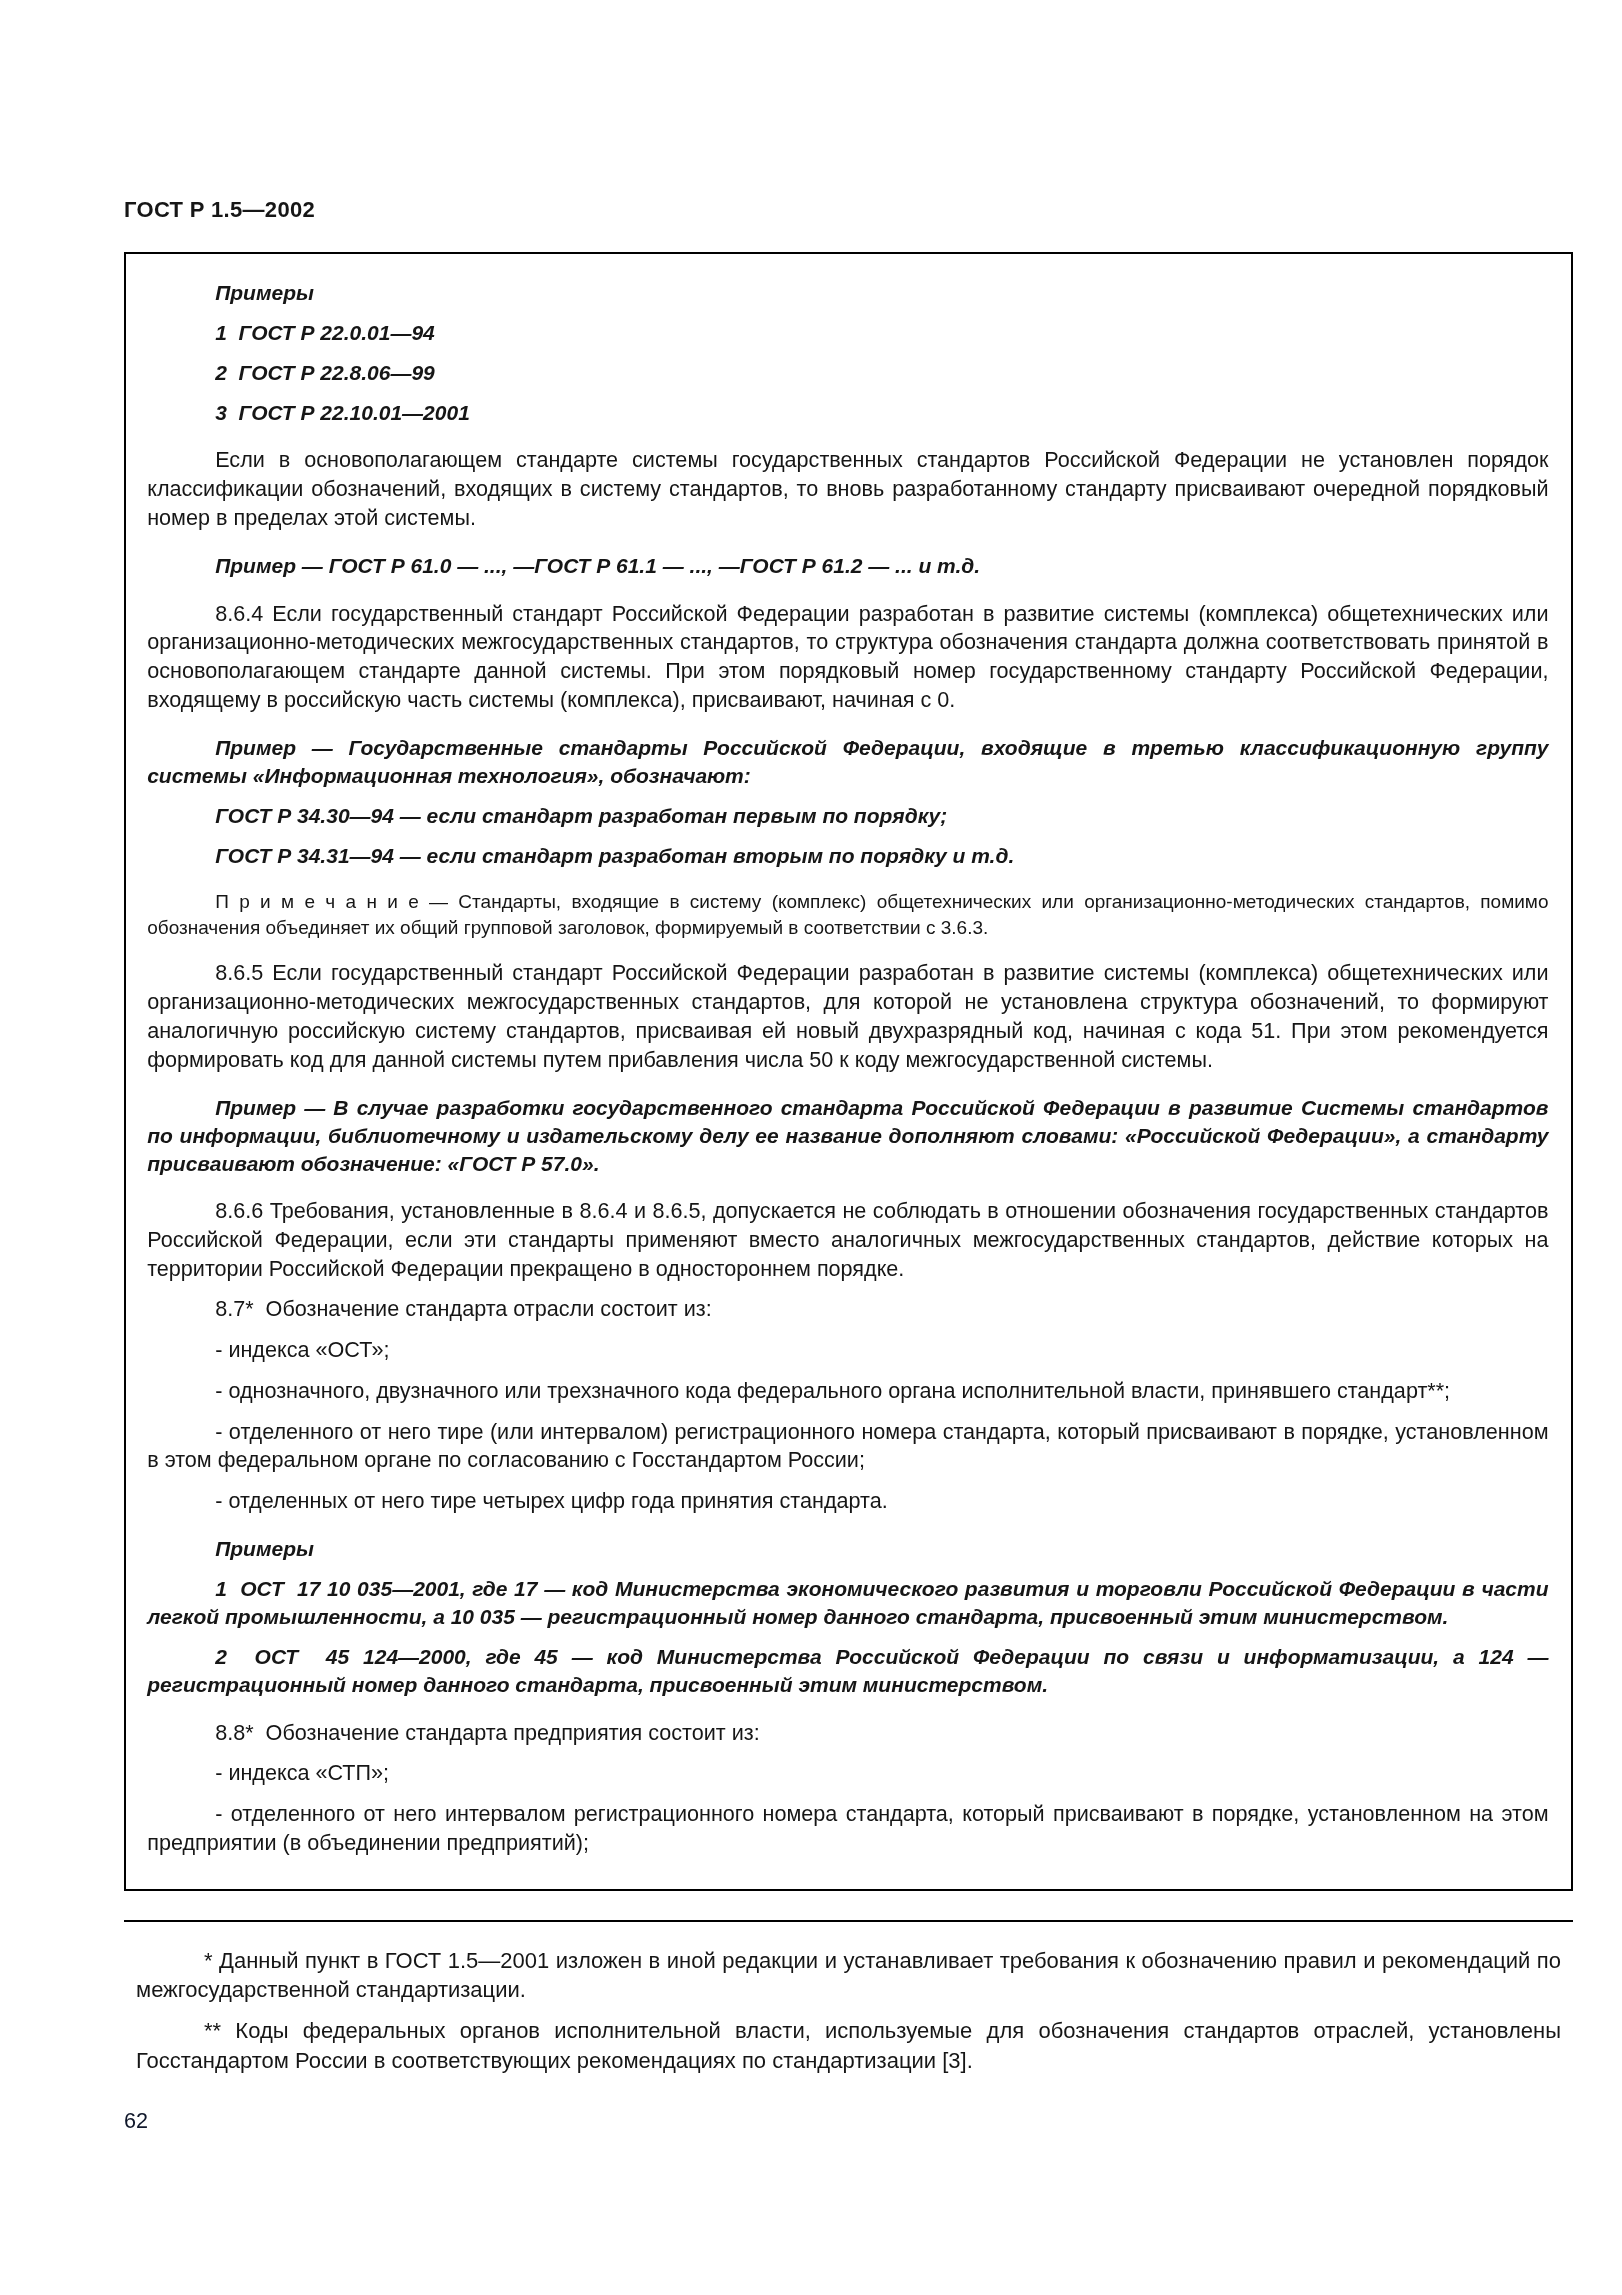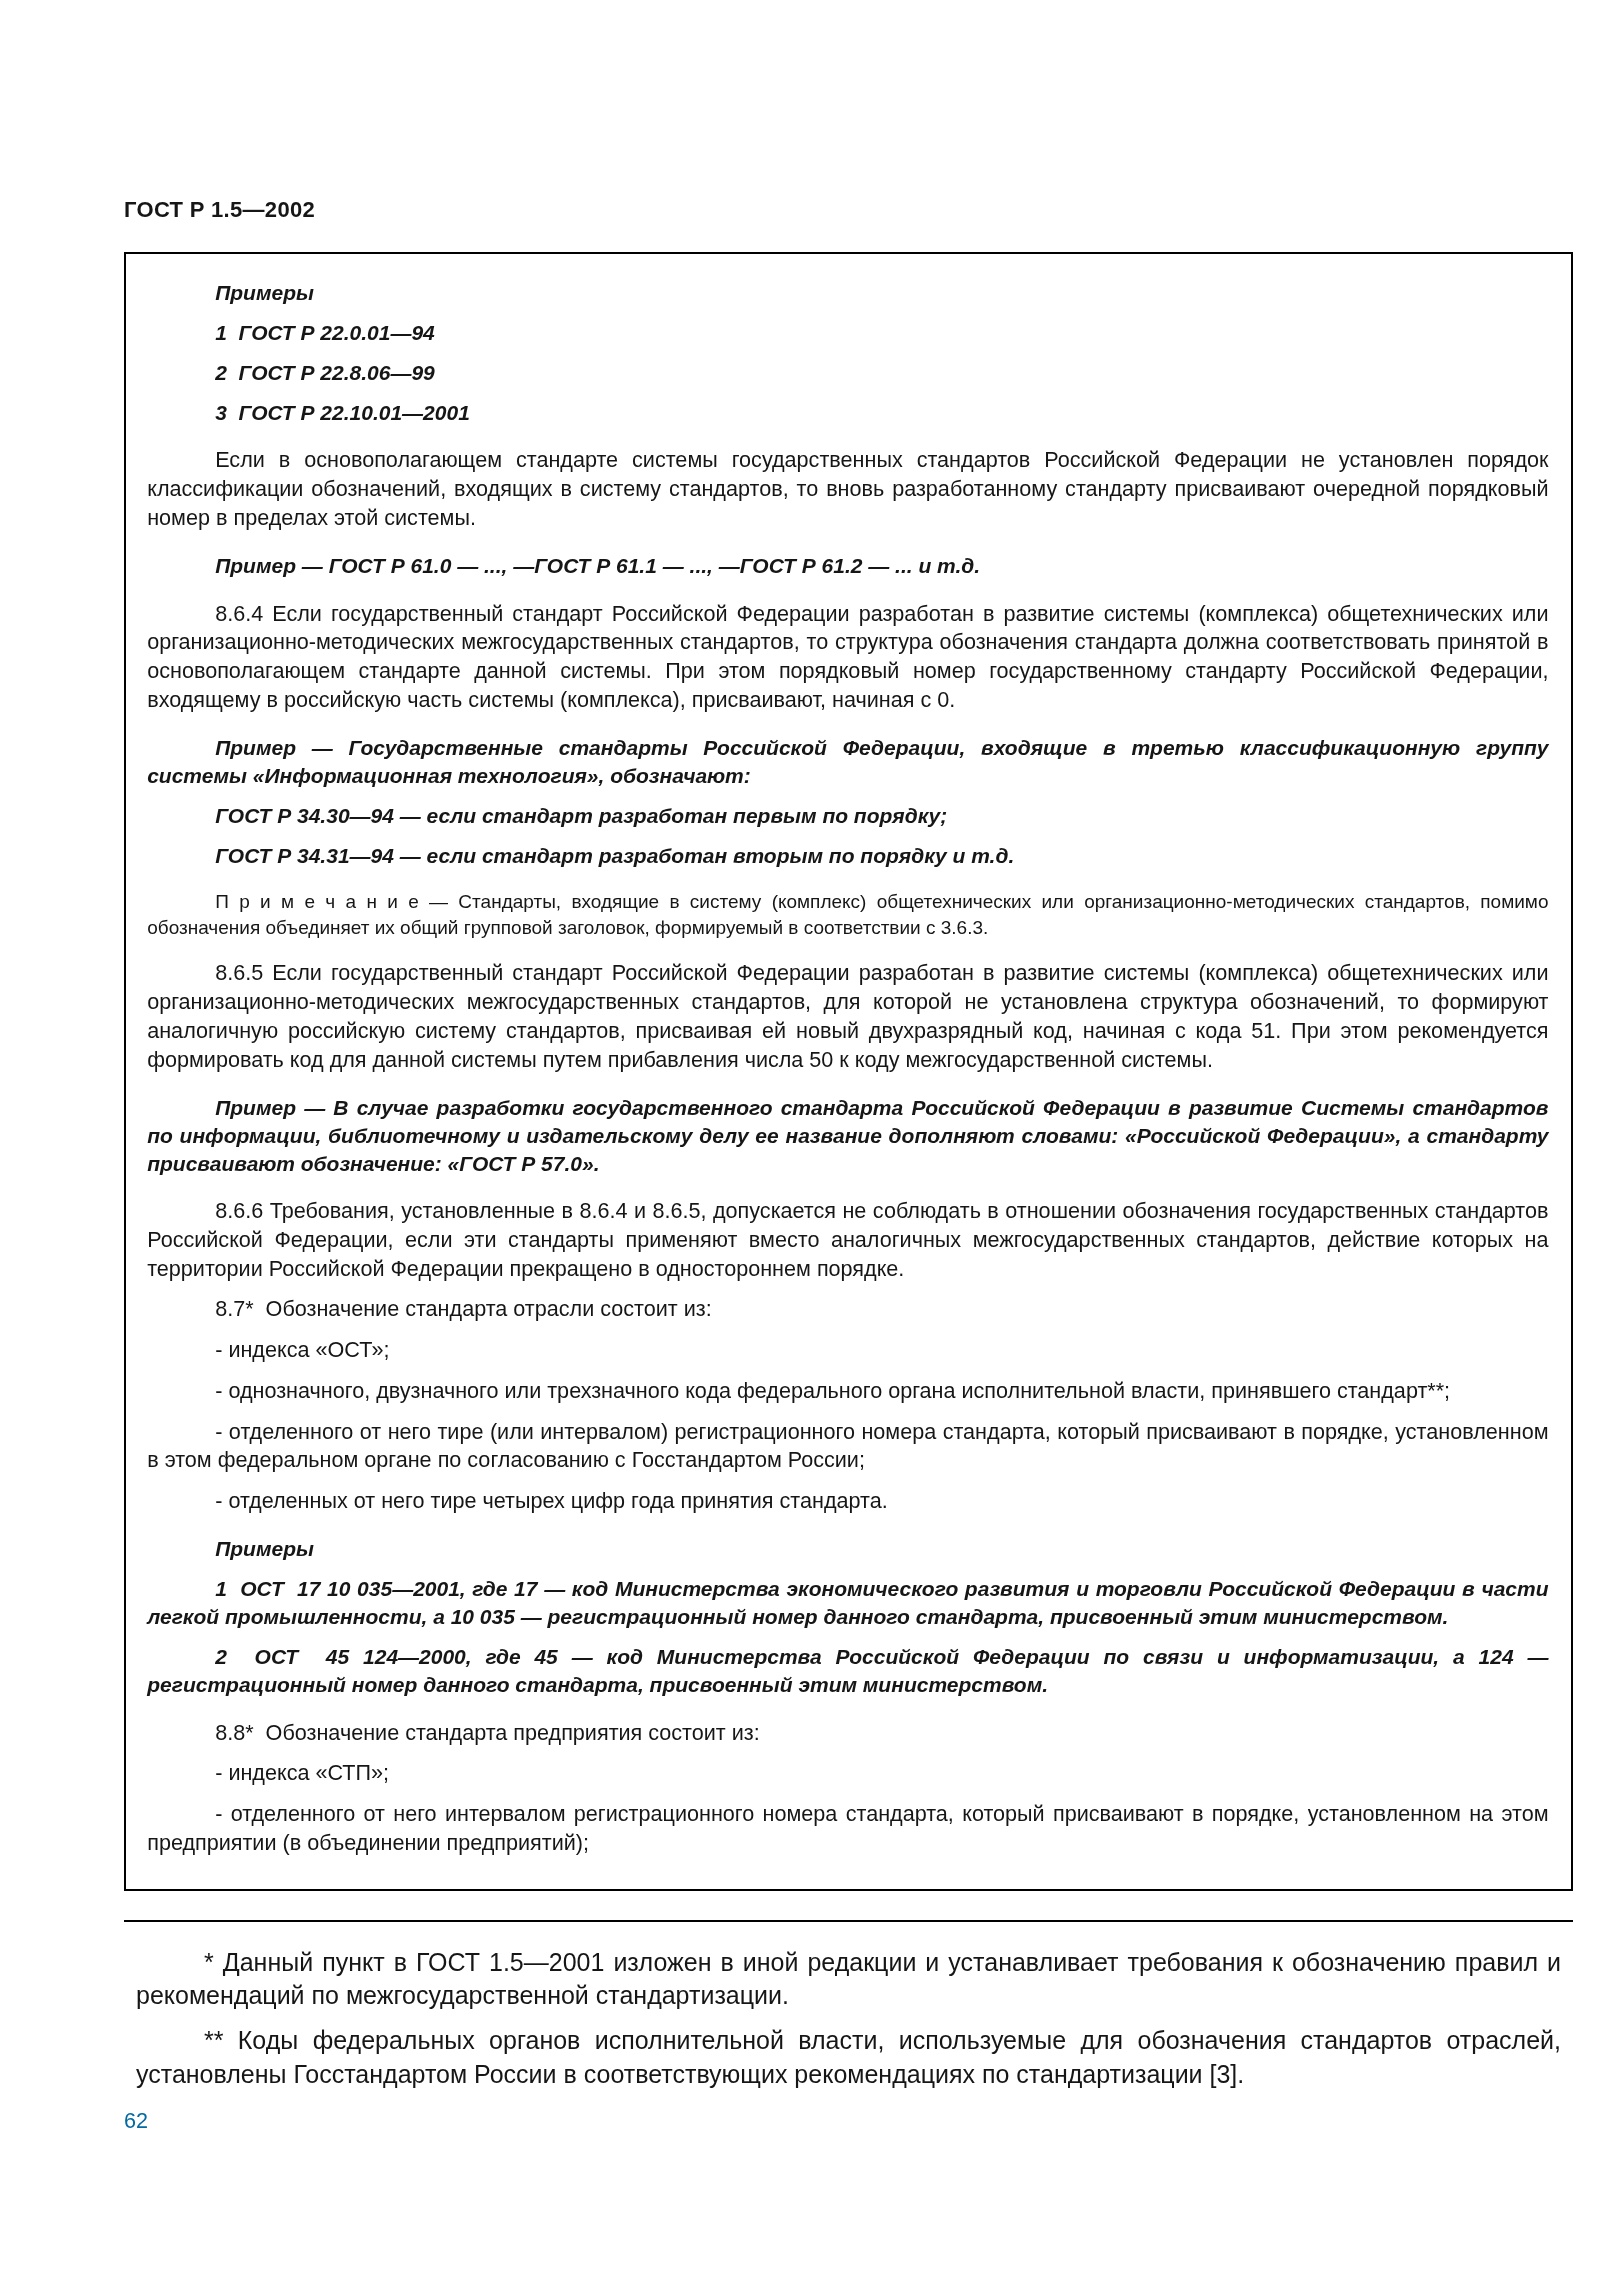--- a/index.html
+++ b/index.html
@@ -43,27 +43,27 @@
   }
   p.note {
     font-size: 19px;
   }
   p.gap { margin-top: 19.6px; }
   .fn-area {
     margin-top: 29px;
     border-top: 2px solid #000000;
     padding-top: 11.8px;
   }
-  .fn-area p.para { font-size: 25px; }
+  .fn-area p.para { font-size: 22px; }
   .page-number {
     position: absolute;
     left: 76px;
     top: 2060px;
     font-size: 21.6px;
-    color: #0369a1;
+    color: #0f172a;
   }
 </style>
 </head>
 <body>
 
 <div class="page">
 
   <div class="doc-header">ГОСТ Р 1.5—2002</div>
 
   <div class="content-box">

